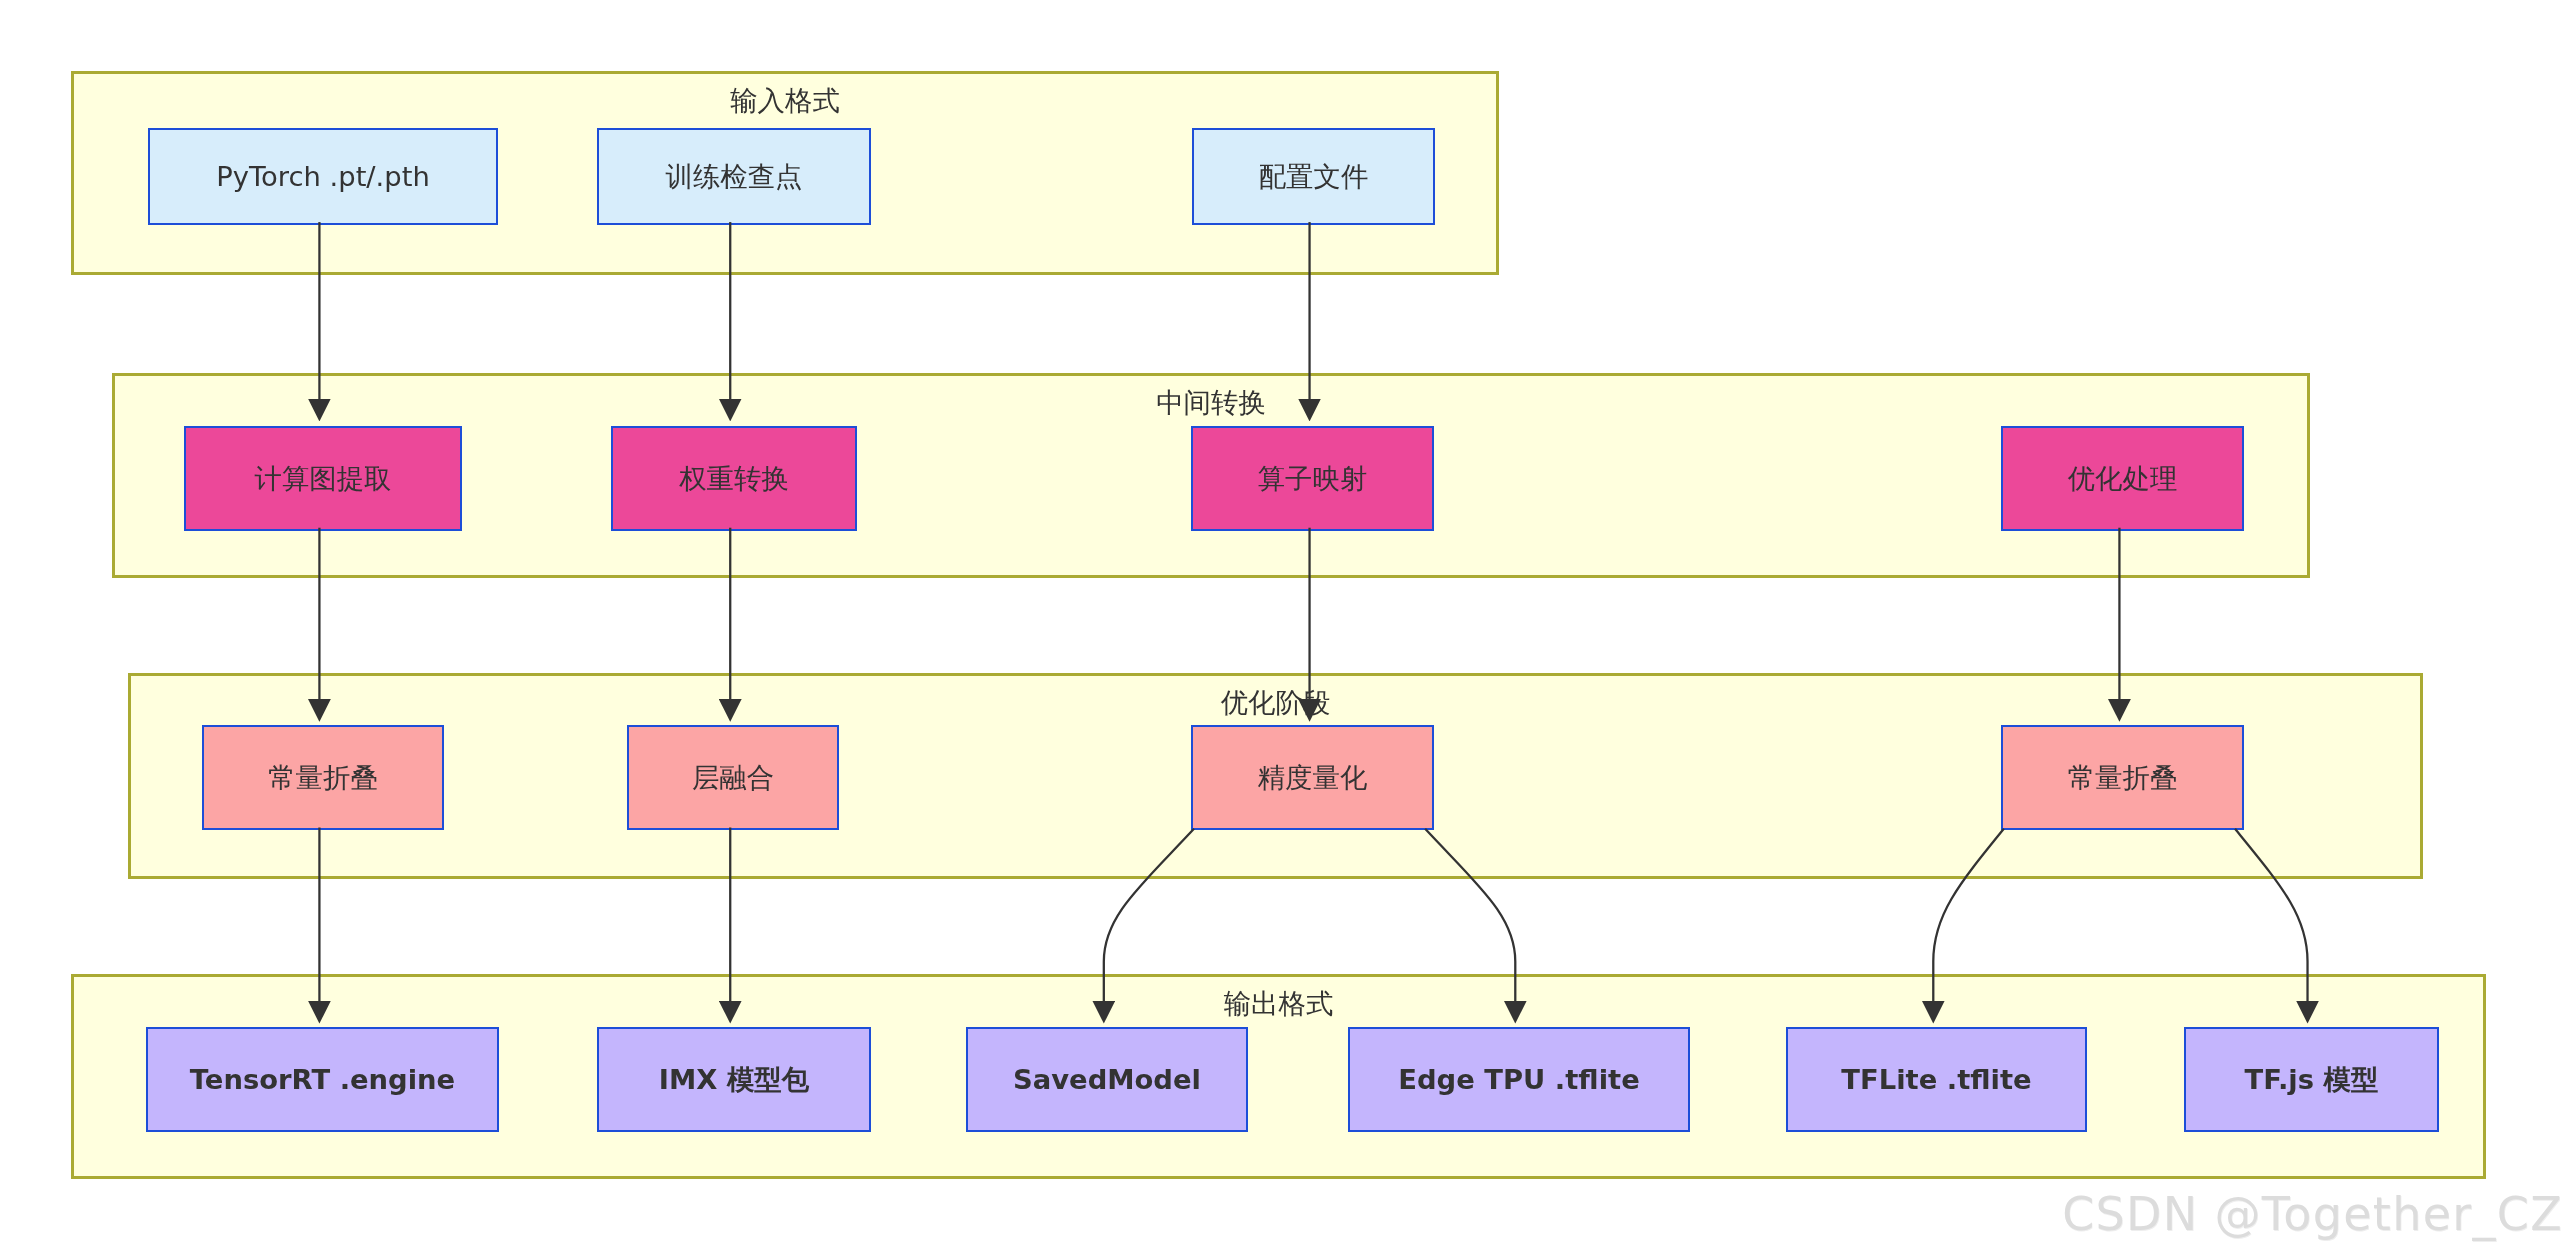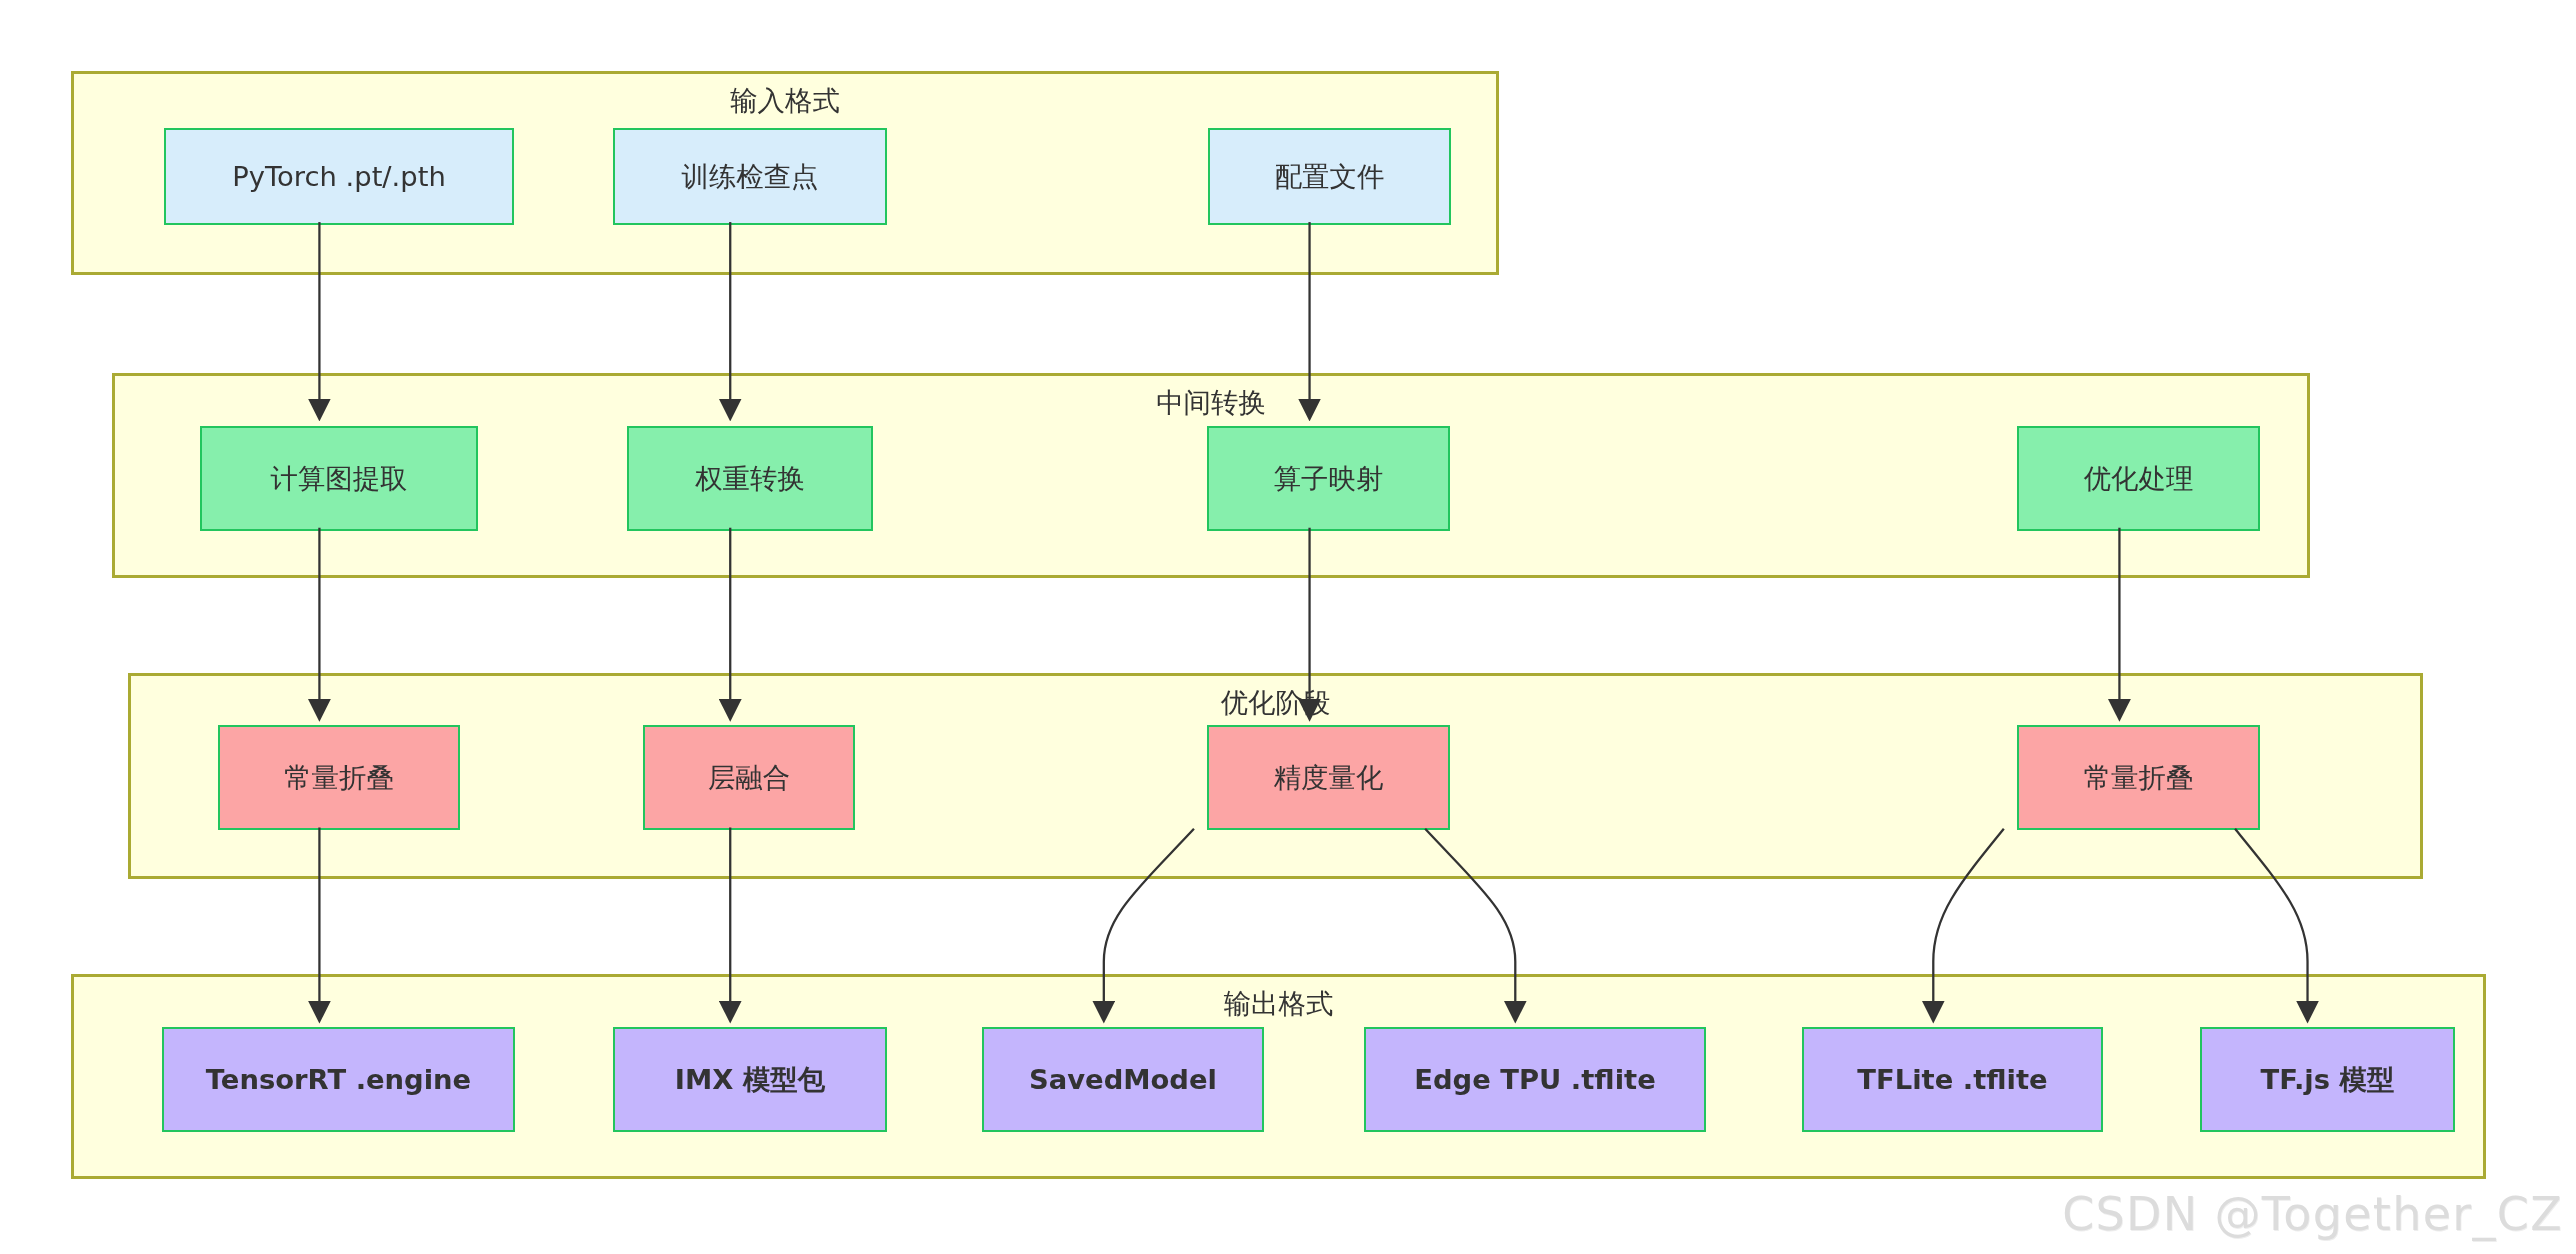--- a/index.html
+++ b/index.html
@@ -8,26 +8,26 @@
     font-family:"DejaVu Sans","Liberation Sans",sans-serif;color:#333333;
   }
   .group{
     position:absolute;background:#ffffde;border:3.3px solid #aaaa33;box-sizing:border-box;
   }
   .group-title{
     position:absolute;top:9.1px;left:0;right:0;text-align:center;
     font-size:27.4px;color:#333333;white-space:nowrap;
   }
   .node{
-    position:absolute;box-sizing:border-box;border:2px solid #22c55e;
+    position:absolute;box-sizing:border-box;border:2px solid #1d4ed8;
     display:flex;align-items:center;justify-content:center;
-    font-size:27.4px;color:#333333;white-space:nowrap;text-align:center;margin-left:16px;
+    font-size:27.4px;color:#333333;white-space:nowrap;text-align:center;
   }
   .node-input{background:#d7edfb;}
-  .node-convert{background:#86efac;align-items:center;}
+  .node-convert{background:#ec4899;align-items:center;}
   .node-optimize{background:#fca5a5;}
   .node-output{background:#c4b5fd;font-weight:bold;}
   .edges{position:absolute;left:0;top:0;pointer-events:none;}
   .watermark{
     position:absolute;top:1187px;right:13px;
     font-size:46px;color:#dcdcdc;letter-spacing:1.3px;white-space:nowrap;
     text-shadow:0.7px 0.7px 0 #eeeeee;
   }
 </style>
 </head>

